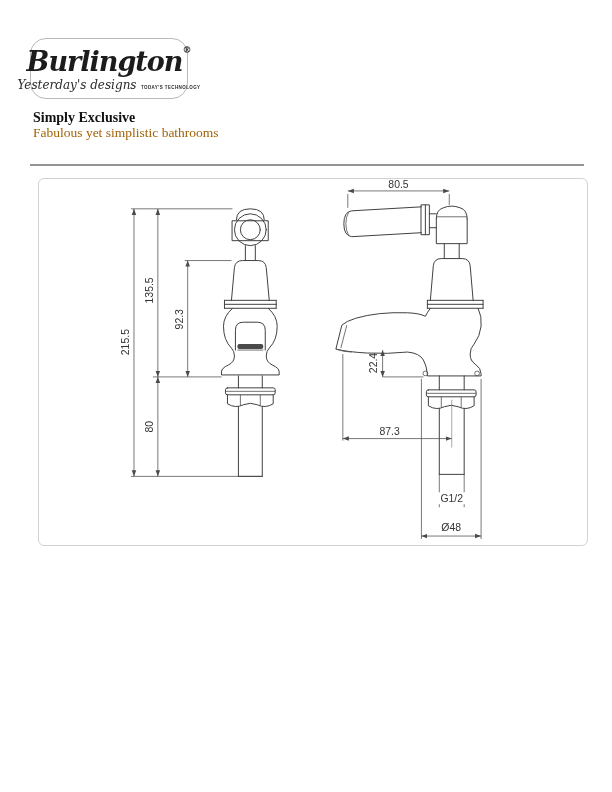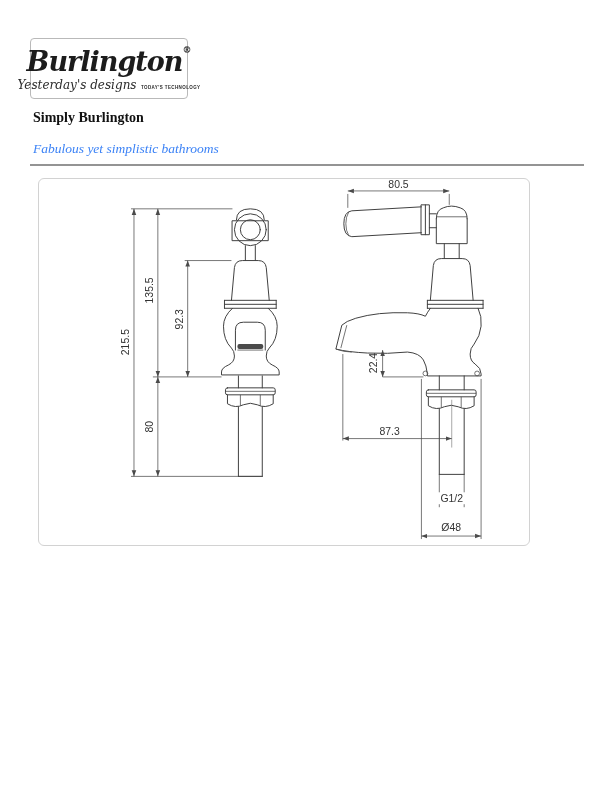--- a/index.html
+++ b/index.html
@@ -2,41 +2,41 @@
 <html><head>
 <meta charset="utf-8">
 <style>
   html,body{margin:0;padding:0;}
   body{
     width:612px;height:792px;background:#ffffff;position:relative;overflow:hidden;
     font-family:"Liberation Sans",sans-serif;
   }
   .logo-box{
     position:absolute;left:30px;top:38px;width:156px;height:59px;
-    border:1px solid #b9b9b9;border-radius:4px;background:#fff;
+    border:1px solid #b9b9b9;border-radius:16px;background:#fff;
     display:flex;flex-direction:column;align-items:center;justify-content:center;
   }
   .brand{
     font-family:"DejaVu Serif",serif;font-style:italic;font-weight:bold;
     font-size:27px;color:#1c1c1c;line-height:1;letter-spacing:-1px;white-space:nowrap;
   }
   .brand sup{font-size:9px;font-style:normal;vertical-align:18px;letter-spacing:0;}
   .tagline{margin-top:1px;white-space:nowrap;color:#2a2a2a;line-height:1;}
   .tagline .script{font-family:"DejaVu Serif",serif;font-style:italic;font-size:12px;}
   .tagline .caps{font-size:4.5px;font-weight:bold;letter-spacing:.4px;}
   .intro{position:absolute;left:33px;top:111px;}
   .intro .title{
     font-family:"Liberation Serif",serif;font-weight:bold;font-size:14px;color:#111;line-height:1.05;
   }
   .intro .subtitle{
-    font-family:"Liberation Serif",serif;font-style:italic;font-size:13.5px;color:#3b82f6;line-height:1.1;margin-top:16px;
+    font-family:"Liberation Serif",serif;font-size:13.5px;color:#a16207;line-height:1.1;
   }
   .divider{position:absolute;left:30px;top:164px;width:554px;height:2px;background:#949494;}
   .panel{
-    position:absolute;left:38px;top:178px;width:492px;height:368px;
+    position:absolute;left:38px;top:178px;width:550px;height:368px;
     border:1px solid #d2d2d2;border-radius:6px;background:#fff;box-sizing:border-box;
   }
   svg{display:block;}
   svg text{font-family:"Liberation Sans",sans-serif;font-size:10.5px;fill:#333;}
   .outline{fill:none;stroke:#3f3f3f;stroke-width:1;stroke-linejoin:round;stroke-linecap:round;}
   .thin{fill:none;stroke:#4f4f4f;stroke-width:.8;}
   .dim{fill:none;stroke:#4a4a4a;stroke-width:.75;}
   .cl{fill:none;stroke:#6a6a6a;stroke-width:.6;}
   .dark{fill:#4a4a4a;stroke:none;}
 </style>
@@ -45,21 +45,21 @@
 
 <div class="logo-box">
   <div class="brand"><span>Burlington</span><sup>®</sup></div>
   <div class="tagline">
     <span class="script">Yesterday's designs</span>
     <span class="caps">TODAY'S TECHNOLOGY</span>
   </div>
 </div>
 
 <div class="intro">
-  <div class="title">Simply Burlington</div>
+  <div class="title">Simply Exclusive</div>
   <div class="subtitle">Fabulous yet simplistic bathrooms</div>
 </div>
 
 <div class="divider"></div>
 
 <div class="panel">
 <svg width="548" height="366" viewBox="0 0 550 368">
   <defs>
     <marker id="arw" viewBox="0 0 10 10" refX="9" refY="5" markerWidth="9" markerHeight="9" orient="auto-start-reverse">
       <path d="M0,1.6 L9,5 L0,8.4 z" fill="#4a4a4a"></path>

